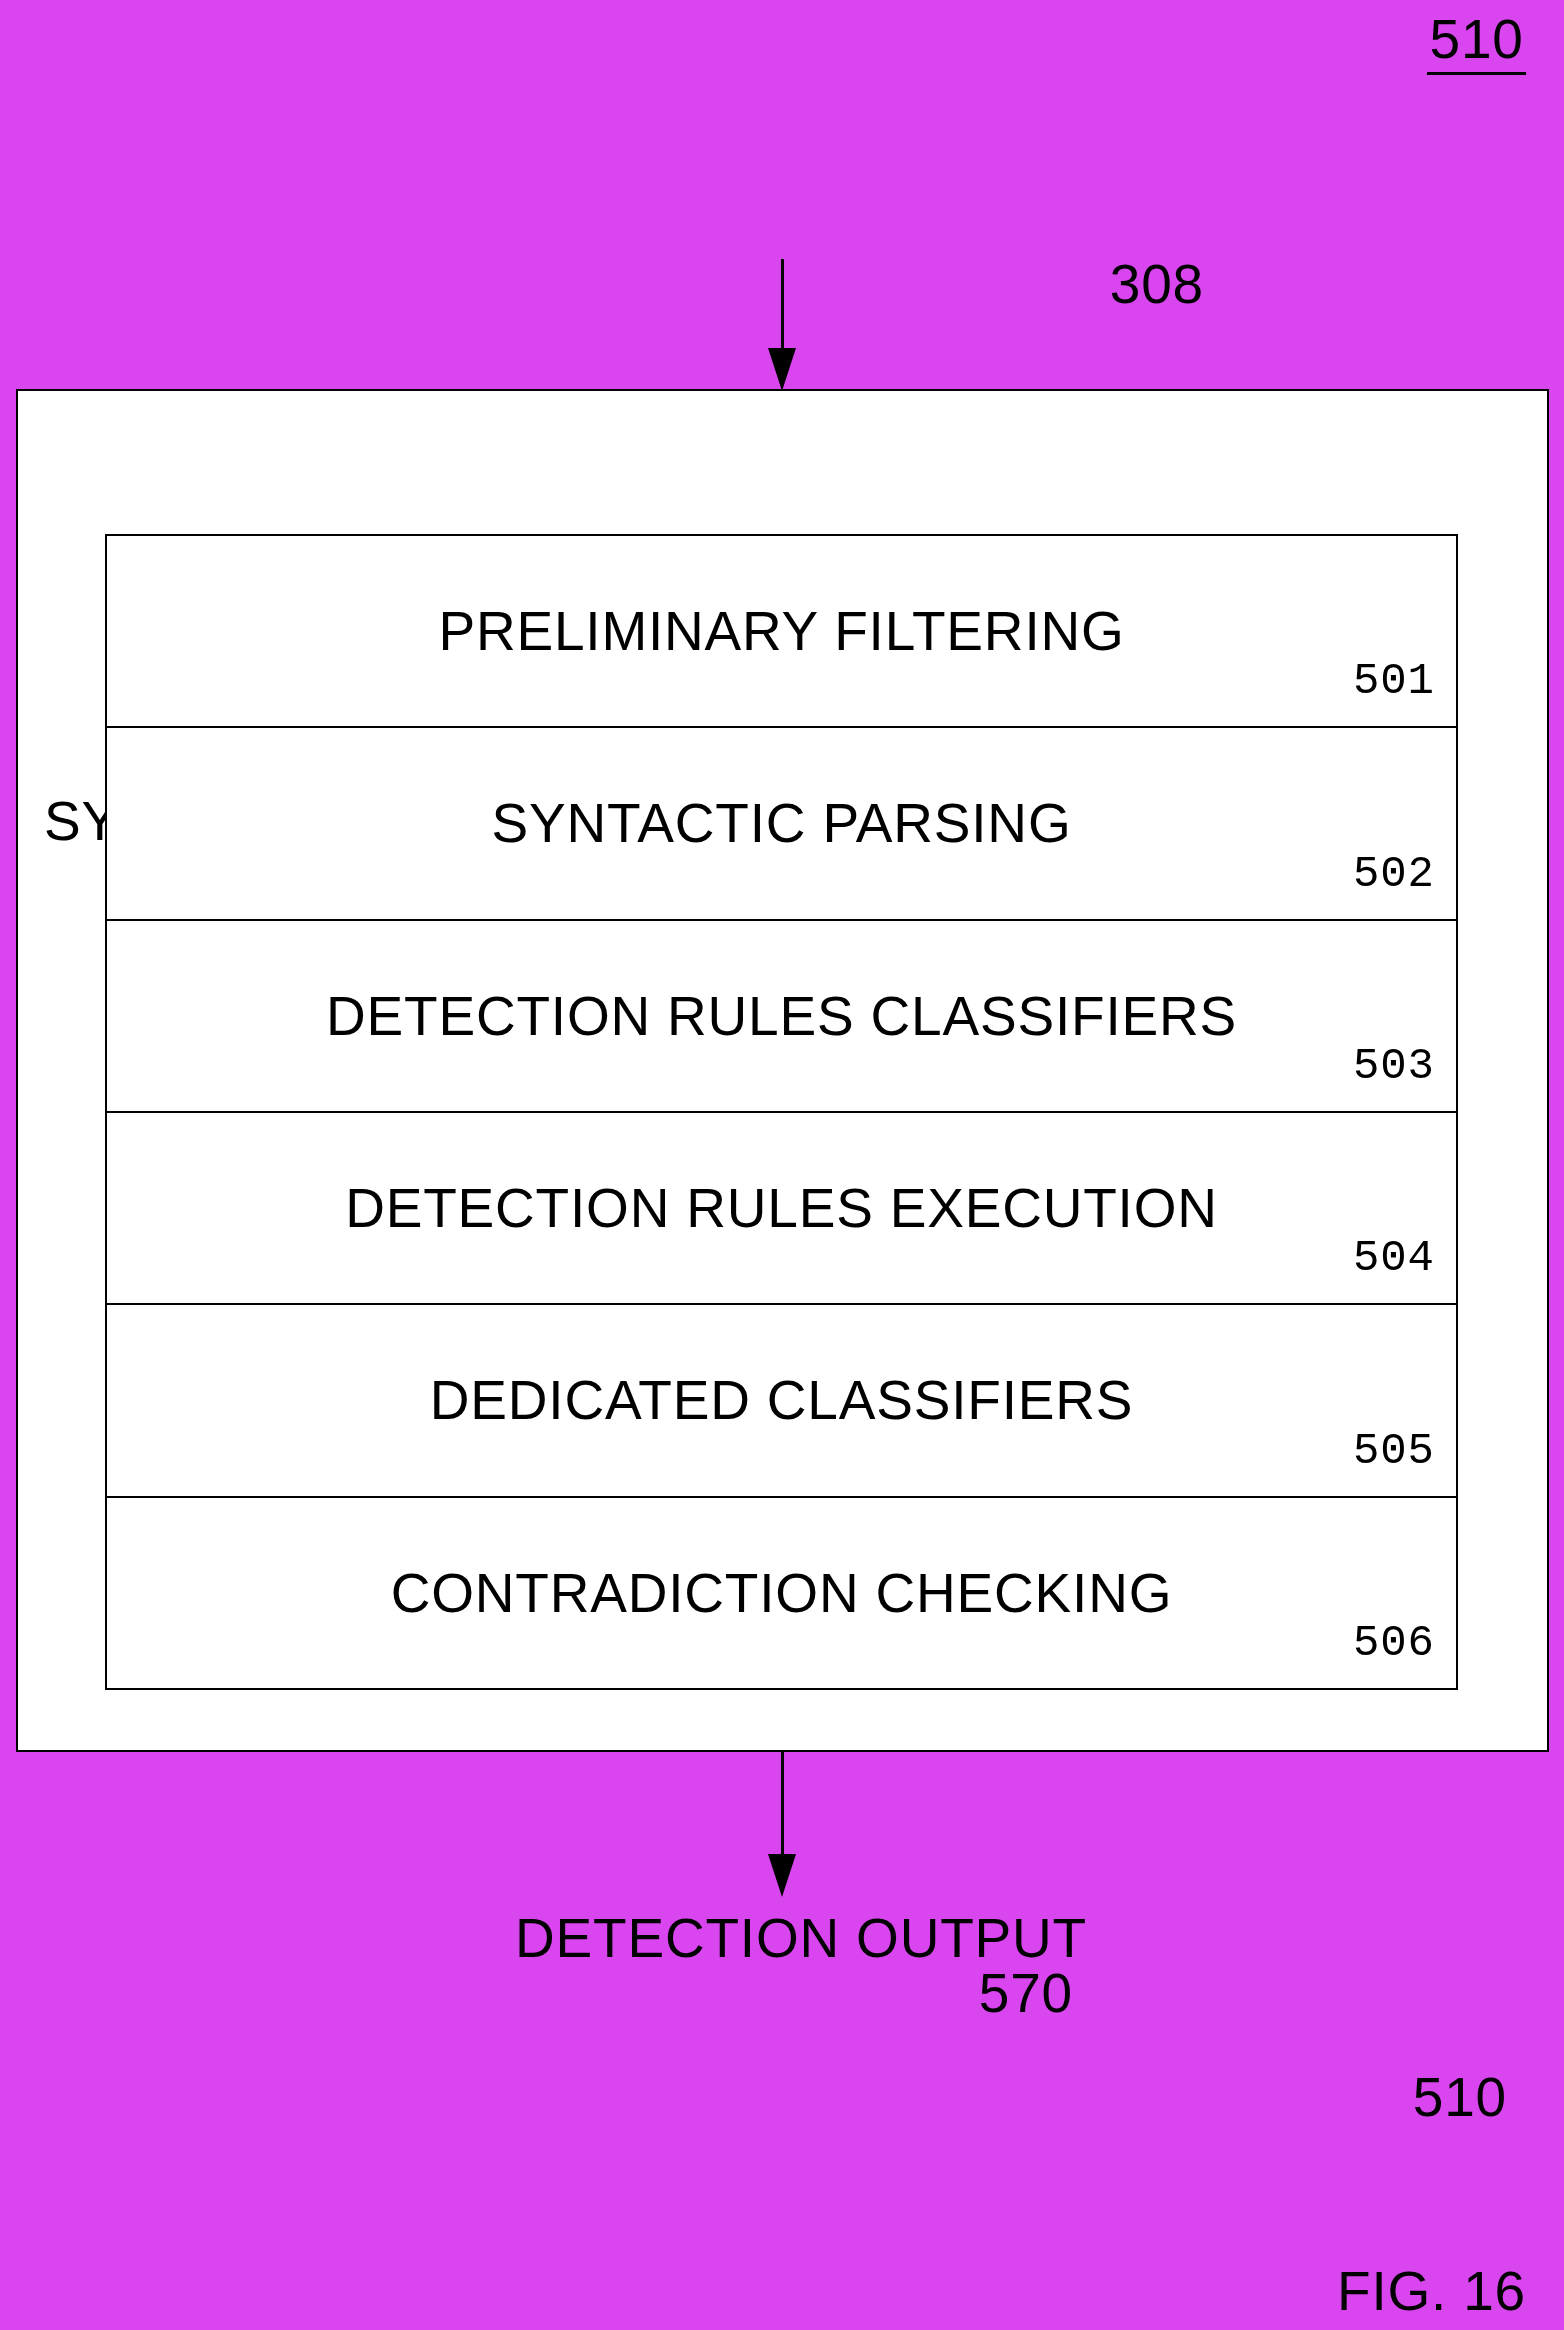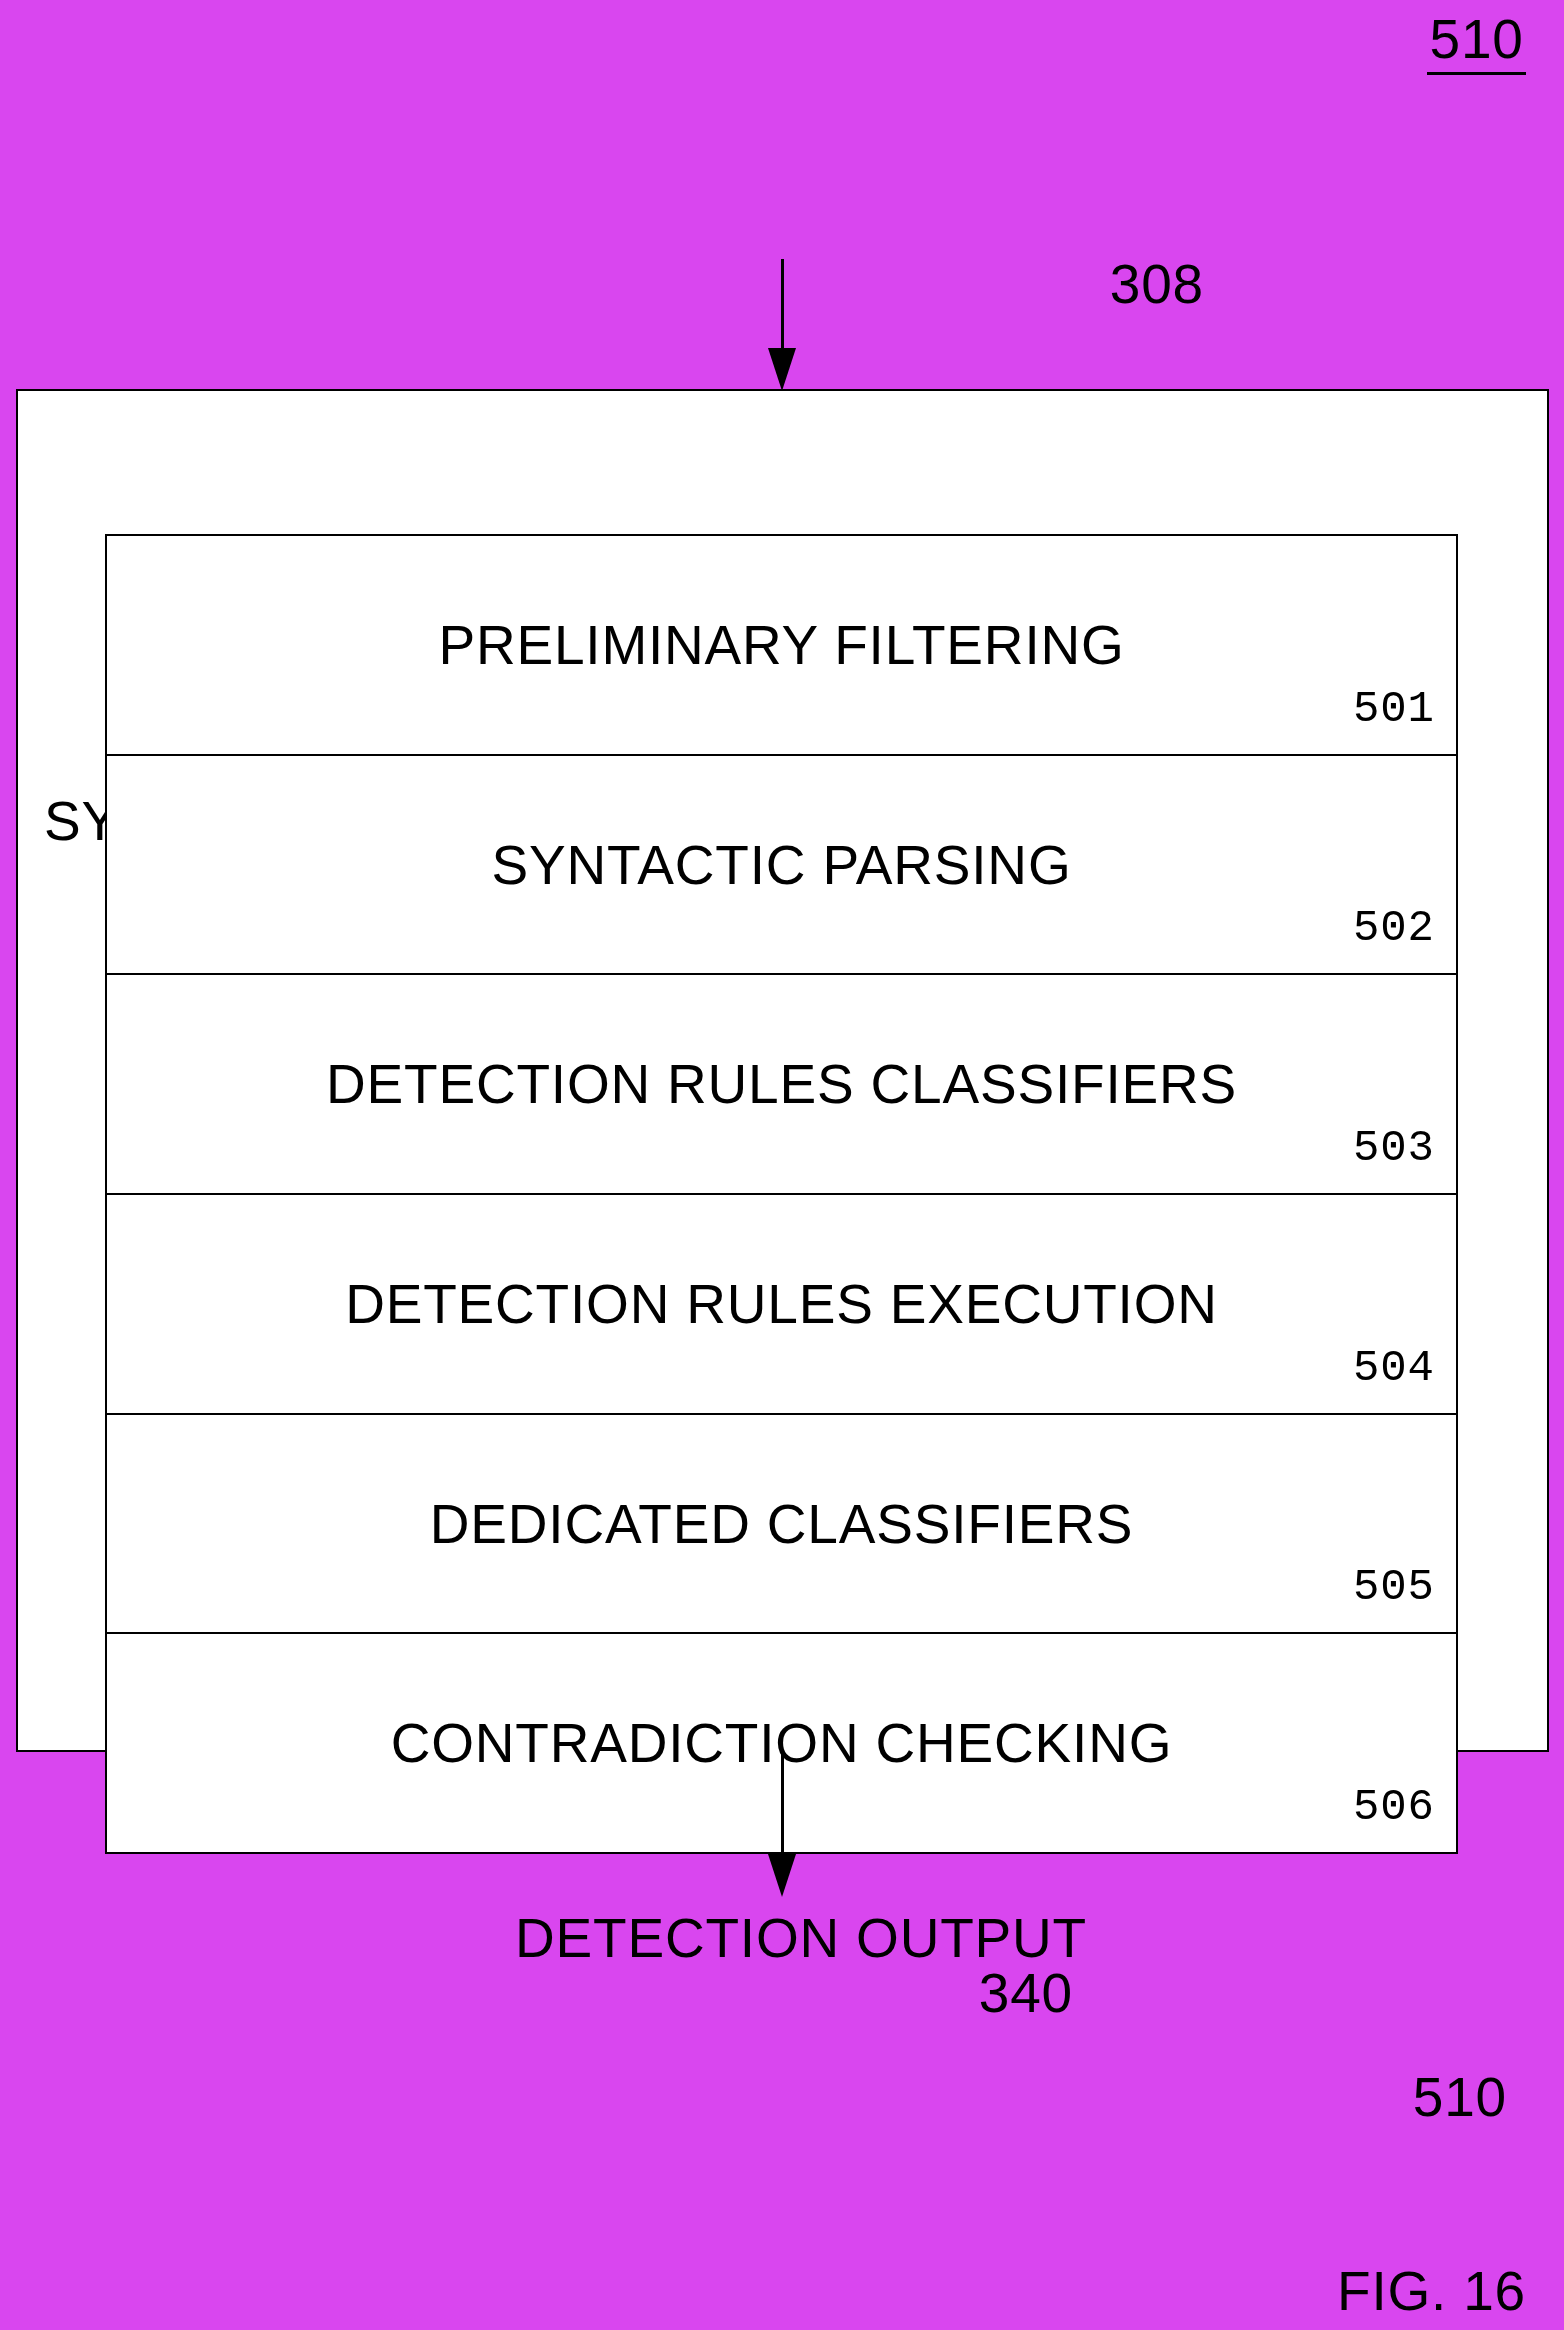--- a/index.html
+++ b/index.html
@@ -73,21 +73,21 @@
   }
   .big-box-ref {
     right: 40px;
     top: 1679px;
   }
   .stack {
     position: absolute;
     left: 105px;
     top: 534px;
     width: 1353px;
-    height: 1320px;
+    height: 1156px;
     border: 2.3px solid #000000;
     box-sizing: border-box;
     background: #ffffff;
     display: flex;
     flex-direction: column;
   }
   .step-row {
     position: relative;
     flex: 1 1 0;
     display: flex;
@@ -167,18 +167,18 @@
     <div class="step-row">
       <span class="step-label">CONTRADICTION CHECKING</span>
       <span class="step-ref">506</span>
     </div>
   </div>
 
   <div class="vline bot-arrow-line"></div>
   <div class="arrowhead bot-arrow-head"></div>
 
   <div class="txt output-title">DETECTION OUTPUT</div>
-  <div class="txt output-ref">340</div>
+  <div class="txt output-ref">570</div>
 
   <div class="txt figure-label">FIG. 16</div>
 
 </div>
 
 
 </body></html>

